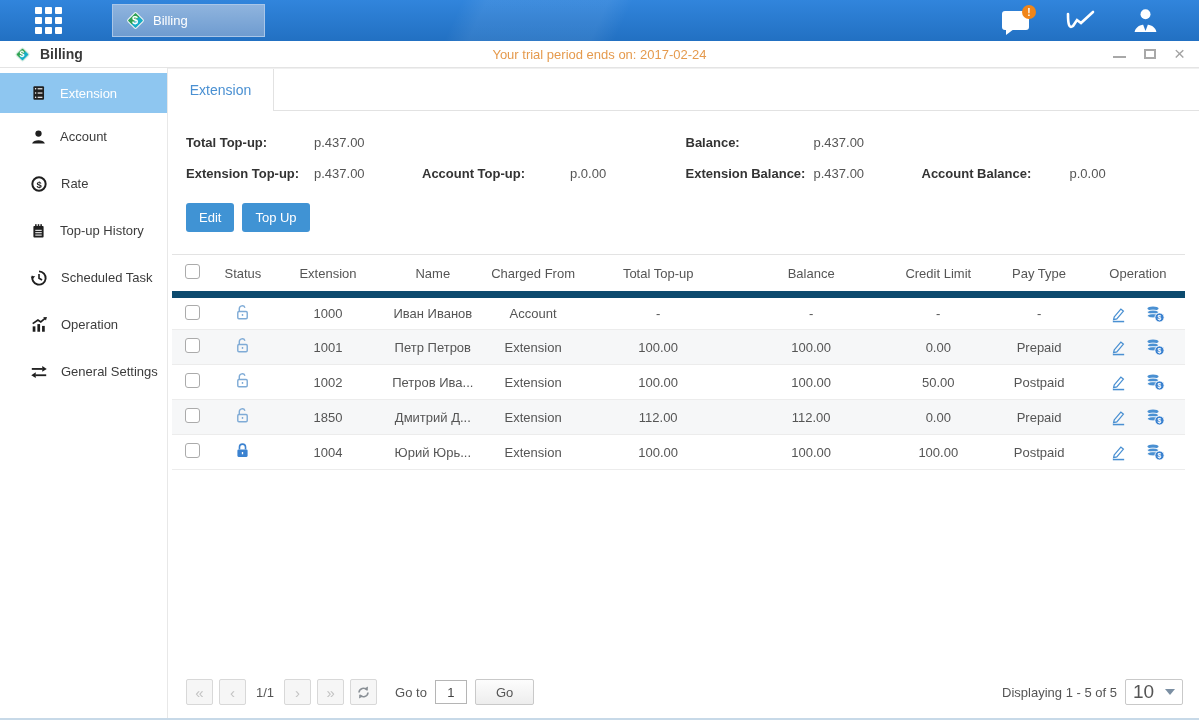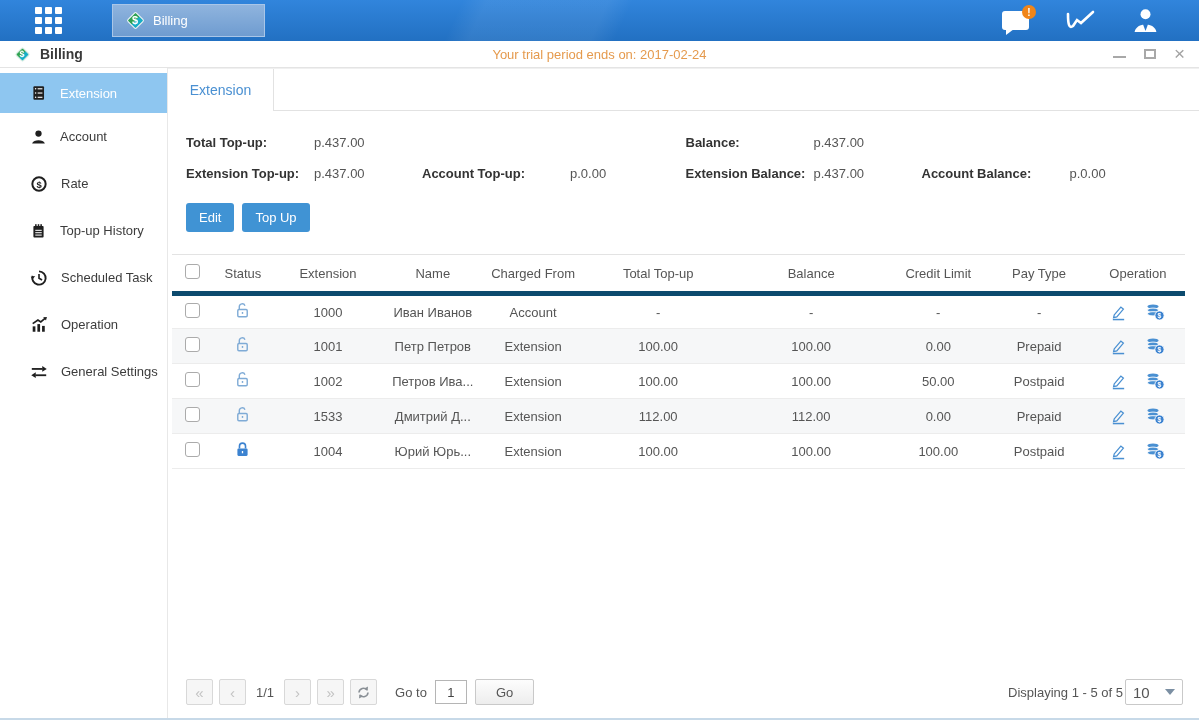--- a/index.html
+++ b/index.html
@@ -72,21 +72,21 @@
   .s-value { color:#555; }
 
   .btn-row { margin:14px 0 0 18px; display:flex; gap:8px; }
   .btn-blue { background:#4093d4; color:#fff; border:none; font-size:13px;
     font-family:inherit; height:29px; padding:0 13px; border-radius:3px; cursor:pointer; }
 
   
   table { border-collapse:collapse; width:auto; margin:22px 14px 0 4px;
     table-layout:fixed; width:calc(100% - 18px); }
   th { font-weight:normal; color:#555; font-size:13px; padding:9px 0;
-    border-top:1px solid #e3e3e3; border-bottom:5px solid #0c4a6e; text-align:center; }
+    border-top:1px solid #e3e3e3; border-bottom:7px solid #0c4a6e; text-align:center; }
   td { height:35px; text-align:center; font-size:13px; color:#555;
     border-bottom:1px solid #ececec; }
   tr.alt td { background:#f6f7f8; }
   .checkbox { width:15px; height:15px; border:1px solid #ababab; border-radius:3px;
     background:#fff; display:inline-block; cursor:pointer; }
   .op-icons { display:flex; justify-content:center; gap:18px; align-items:center; }
   .icon-btn { cursor:pointer; display:flex; align-items:center; }
 
   
   .spacer { flex:1; }
@@ -94,25 +94,25 @@
   .pgbtn { width:27px; height:26px; border:1px solid #d8d8d8; background:#f6f6f6;
     border-radius:2px; color:#c3c3c3; font-size:15px; display:flex; align-items:center;
     justify-content:center; cursor:pointer; margin-right:6px; }
   .pg-label { color:#555; font-size:13px; margin:0 10px 0 4px; }
   .goto-label { color:#555; font-size:13px; margin:0 8px 0 12px; }
   .goto-input { width:32px; height:24px; border:1px solid #b5b5b5; font-size:13px;
     text-align:center; font-family:inherit; color:#444; }
   .go-btn { margin-left:8px; height:26px; padding:0 20px; border:1px solid #c9c9c9;
     background:linear-gradient(#fdfdfd,#ededed); border-radius:2px; font-size:13px;
     color:#555; font-family:inherit; cursor:pointer; }
-  .pg-right { margin-left:auto; display:flex; align-items:center; gap:2px; }
+  .pg-right { margin-left:auto; display:flex; align-items:center; gap:8px; }
   .displaying { color:#555; font-size:13px; }
   .page-size { width:58px; height:26px; border:1px solid #c9c9c9; border-radius:2px;
     display:flex; align-items:center; justify-content:space-between; padding:0 7px;
-    font-size:15px; color:#555; cursor:pointer; background:#fff; }
+    font-size:19px; color:#555; cursor:pointer; background:#fff; }
   .caret-down { width:0; height:0; border-left:5px solid transparent;
     border-right:5px solid transparent; border-top:6px solid #7b8fa3; }
 </style>
 </head>
 <body>
 
 <div class="window">
 
   <div class="topbar">
     <div class="grid-icon">
@@ -412,21 +412,21 @@
           </tr>
           <tr class="alt">
             <td><span class="checkbox"></span></td>
             <td>
               <svg width="17" height="17" viewBox="0 0 18 18">
                 <rect x="4" y="8" width="10" height="7.6" rx="1.2" fill="none" stroke="#7fabd6" stroke-width="1.5"></rect>
                 <line x1="9" y1="10.6" x2="9" y2="12.6" stroke="#7fabd6" stroke-width="1.5"></line>
                 <path d="M5.6 8 V5 a3.1 3.1 0 0 1 6 -1.1" fill="none" stroke="#7fabd6" stroke-width="1.5"></path>
               </svg>
             </td>
-            <td>1533</td>
+            <td>1850</td>
             <td>Дмитрий Д...</td>
             <td>Extension</td>
             <td>112.00</td>
             <td>112.00</td>
             <td>0.00</td>
             <td>Prepaid</td>
             <td>
                 <div class="op-icons">
               <span class="icon-btn">
                 <svg width="17" height="18" viewBox="0 0 18 18">

